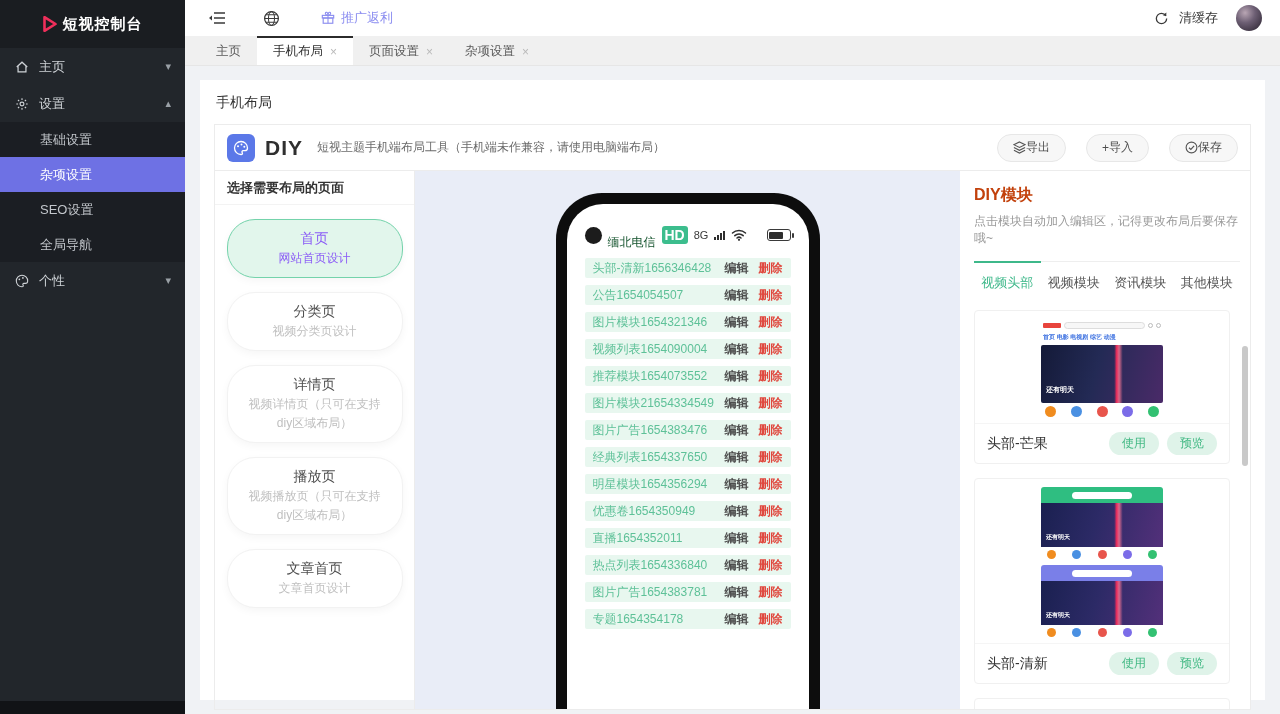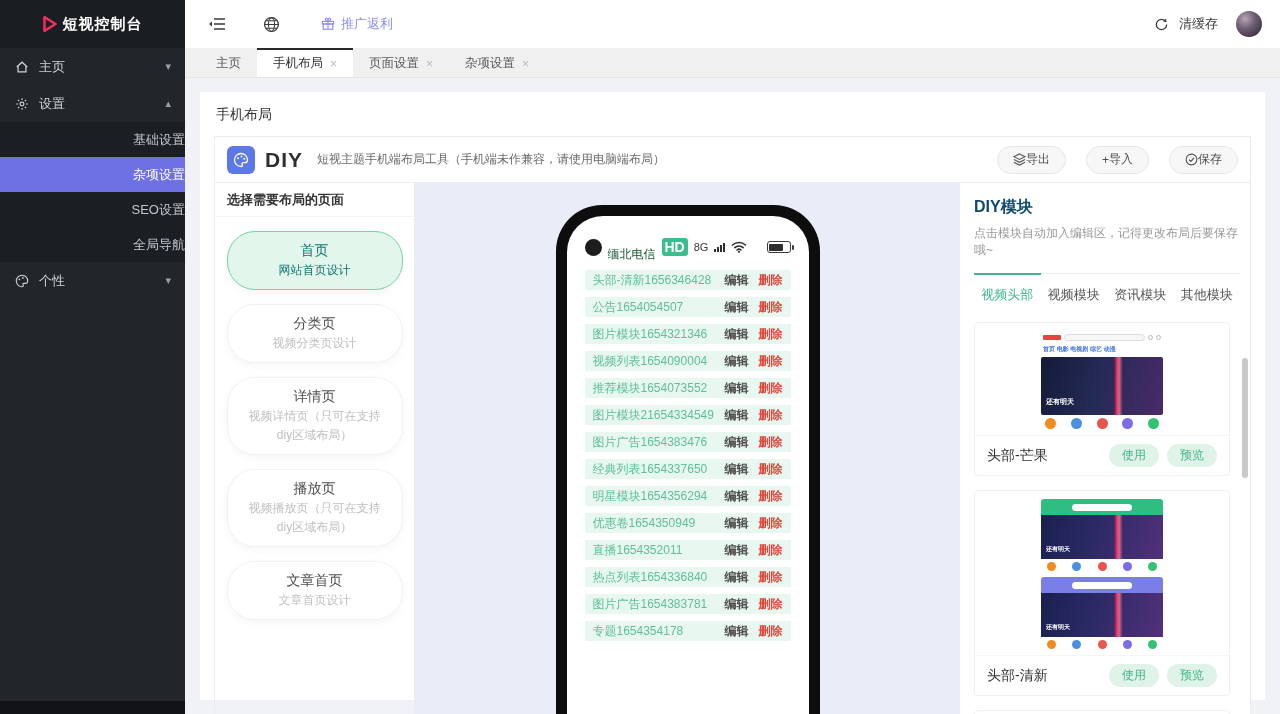--- a/index.html
+++ b/index.html
@@ -9,27 +9,27 @@
   
   .sidebar { width:185px; height:714px; background:#22262b; flex:none; display:flex; flex-direction:column; position:relative; }
   .logo-row { height:48px; background:#1a1d21; display:flex; align-items:center; justify-content:center; gap:6px; }
   .logo-row .logo-text { color:#fff; font-size:15px; font-weight:bold; letter-spacing:1px; }
   .menu { flex:1; }
   .menu-item { height:37px; display:flex; align-items:center; padding:0 14px; color:#cfd3d7; font-size:13px; cursor:pointer; }
   .menu-item .mi-icon { width:16px; height:16px; margin-right:9px; display:flex; align-items:center; justify-content:center; }
   .menu-item .mi-label { flex:1; }
   .menu-item .caret { font-size:11px; color:#9aa0a6; }
   .submenu { background:#1b1e23; }
-  .sub-item { height:35px; line-height:35px; color:#c3c7cc; font-size:13px; cursor:pointer;text-align:right; }
+  .sub-item { height:35px; line-height:35px; padding-left:40px; color:#c3c7cc; font-size:13px; cursor:pointer; }
   .sub-item.active { background:#6e71e4; color:#fff; }
   .sidebar-footer { height:13px; background:#111316; }
 
   
   .main { flex:1; display:flex; flex-direction:column; min-width:0; }
-  .topbar { height:48px; background:#fff; display:flex; align-items:center; padding:0 18px 0 22px; }
+  .topbar { height:36px; background:#fff; display:flex; align-items:center; padding:0 18px 0 22px; }
   .tb-icon { width:20px; height:20px; display:flex; align-items:center; justify-content:center; cursor:pointer; }
   .tb-globe { margin-left:34px; }
   .promo-tab { display:flex; align-items:center; gap:6px; margin-left:40px; color:#8b8df0; font-size:13px; cursor:pointer; }
   .topbar .spacer { flex:1; }
   .clear-cache { display:flex; align-items:center; gap:10px; color:#3a3a3a; font-size:13px; cursor:pointer; margin-right:18px; }
   .avatar { width:26px; height:26px; border-radius:50%; background:radial-gradient(circle at 35% 30%, #b9a6b4 0%, #6d5f74 40%, #261f2b 100%); cursor:pointer; }
 
   
   .tabsbar { height:30px; background:#f0f0f0; display:flex; align-items:stretch; padding-left:15px; border-bottom:1px solid #e6e6e6; }
   .ttab { display:flex; align-items:center; gap:7px; padding:0 16px; font-size:12.5px; color:#595959; cursor:pointer; border-top:2px solid transparent; }
@@ -51,21 +51,21 @@
 
   .diy-body { flex:1; display:flex; min-height:0; }
 
   
   .left-panel { width:200px; flex:none; border-right:1px solid #ececec; overflow:hidden; }
   .lp-title { height:34px; line-height:34px; padding-left:12px; font-size:13px; font-weight:bold; color:#333; border-bottom:1px solid #f3f3f3; }
   .pcard { width:176px; margin:14px auto 0; border:1px solid #f2f2f2; border-radius:28px; background:#fff; box-shadow:0 3px 8px rgba(0,0,0,.04); text-align:center; padding:7px 14px 9px; cursor:pointer; }
   .pcard .pc-name { font-size:14px; color:#4f4f4f; line-height:22px; }
   .pcard .pc-desc { font-size:12px; color:#bfbfbf; line-height:19px; }
   .pcard.active { background:#e2f6ec; border-color:#74d3ab; }
-  .pcard.active .pc-name, .pcard.active .pc-desc { color:#0f766e; }
+  .pcard.active .pc-name, .pcard.active .pc-desc { color:#8b5cf6; }
 
   
   .canvas { flex:1; background:#e9edf7; position:relative; overflow:hidden; }
   .phone { position:absolute; left:50%; transform:translateX(-50%); top:22px; width:264px; height:760px; background:#0d0d0d; border-radius:46px; padding:11px; }
   .phone-inner { background:#fff; width:100%; height:100%; border-radius:36px; overflow:hidden; padding:14px 18px 0; }
   .statusbar { height:34px; display:flex; align-items:center; gap:6px; }
   .cam-dot { width:17px; height:17px; border-radius:50%; background:#1c1c1c; }
   .carrier { font-size:12px; color:#14532d;margin-top:15px; }
   .hd-badge { background:#3cbd8d; color:#fff; font-size:14px; font-weight:bold; padding:1px 3px; border-radius:3px; }
   .net { font-size:11px; color:#3a3a3a; }
@@ -76,21 +76,21 @@
   .battery::after { content:""; position:absolute; right:-4px; top:3px; width:2px; height:5px; background:#3a3a3a; border-radius:1px; }
   .battery i { display:block; width:75%; height:100%; background:#2e2e2e; border-radius:1px; }
   .phone-list { margin-top:6px; }
   .prow { height:20px; background:#e8f7ef; display:flex; align-items:center; padding:0 8px; margin-bottom:7px; border-radius:2px; cursor:pointer; }
   .pname { flex:1; font-size:12px; color:#5ec198; white-space:nowrap; overflow:hidden; }
   .pedit { font-size:12px; color:#4d4d4d; font-weight:bold; margin-right:10px; cursor:pointer; }
   .pdel { font-size:12px; color:#e0483e; font-weight:bold; cursor:pointer; }
 
   
   .right-panel { width:290px; flex:none; background:#fff; padding:14px 10px 0 14px; position:relative; overflow:hidden; }
-  .rp-title { font-size:16px; font-weight:bold; color:#0c4a6e; }
+  .rp-title { font-size:16px; font-weight:bold; color:#c2410c; }
   .rp-sub { font-size:12px; color:#9a9a9a; margin-top:7px; }
   .rp-tabs { display:flex; border-top:1px solid #eee; margin-top:14px; }
   .rp-tab { flex:1; text-align:center; font-size:13px; color:#555; padding:11px 0 9px; cursor:pointer; border-top:2px solid transparent; margin-top:-1px; }
   .rp-tab.active { color:#3eb88a; border-top:2px solid #3eb88a; }
   .mcard { border:1px solid #f0f0f0; border-radius:4px; margin:9px 10px 14px 0; }
   .mthumb-wrap { padding:8px 0 6px; display:flex; flex-direction:column; align-items:center; gap:6px; }
   .mlabel-row { border-top:1px solid #f5f5f5; display:flex; align-items:center; padding:8px 12px; }
   .mname { flex:1; font-size:14px; color:#333; }
   .mini-btn { height:23px; border-radius:12px; background:#dff3e9; color:#41b883; font-size:12px; border:none; padding:0 13px; margin-left:8px; cursor:pointer; }
 

